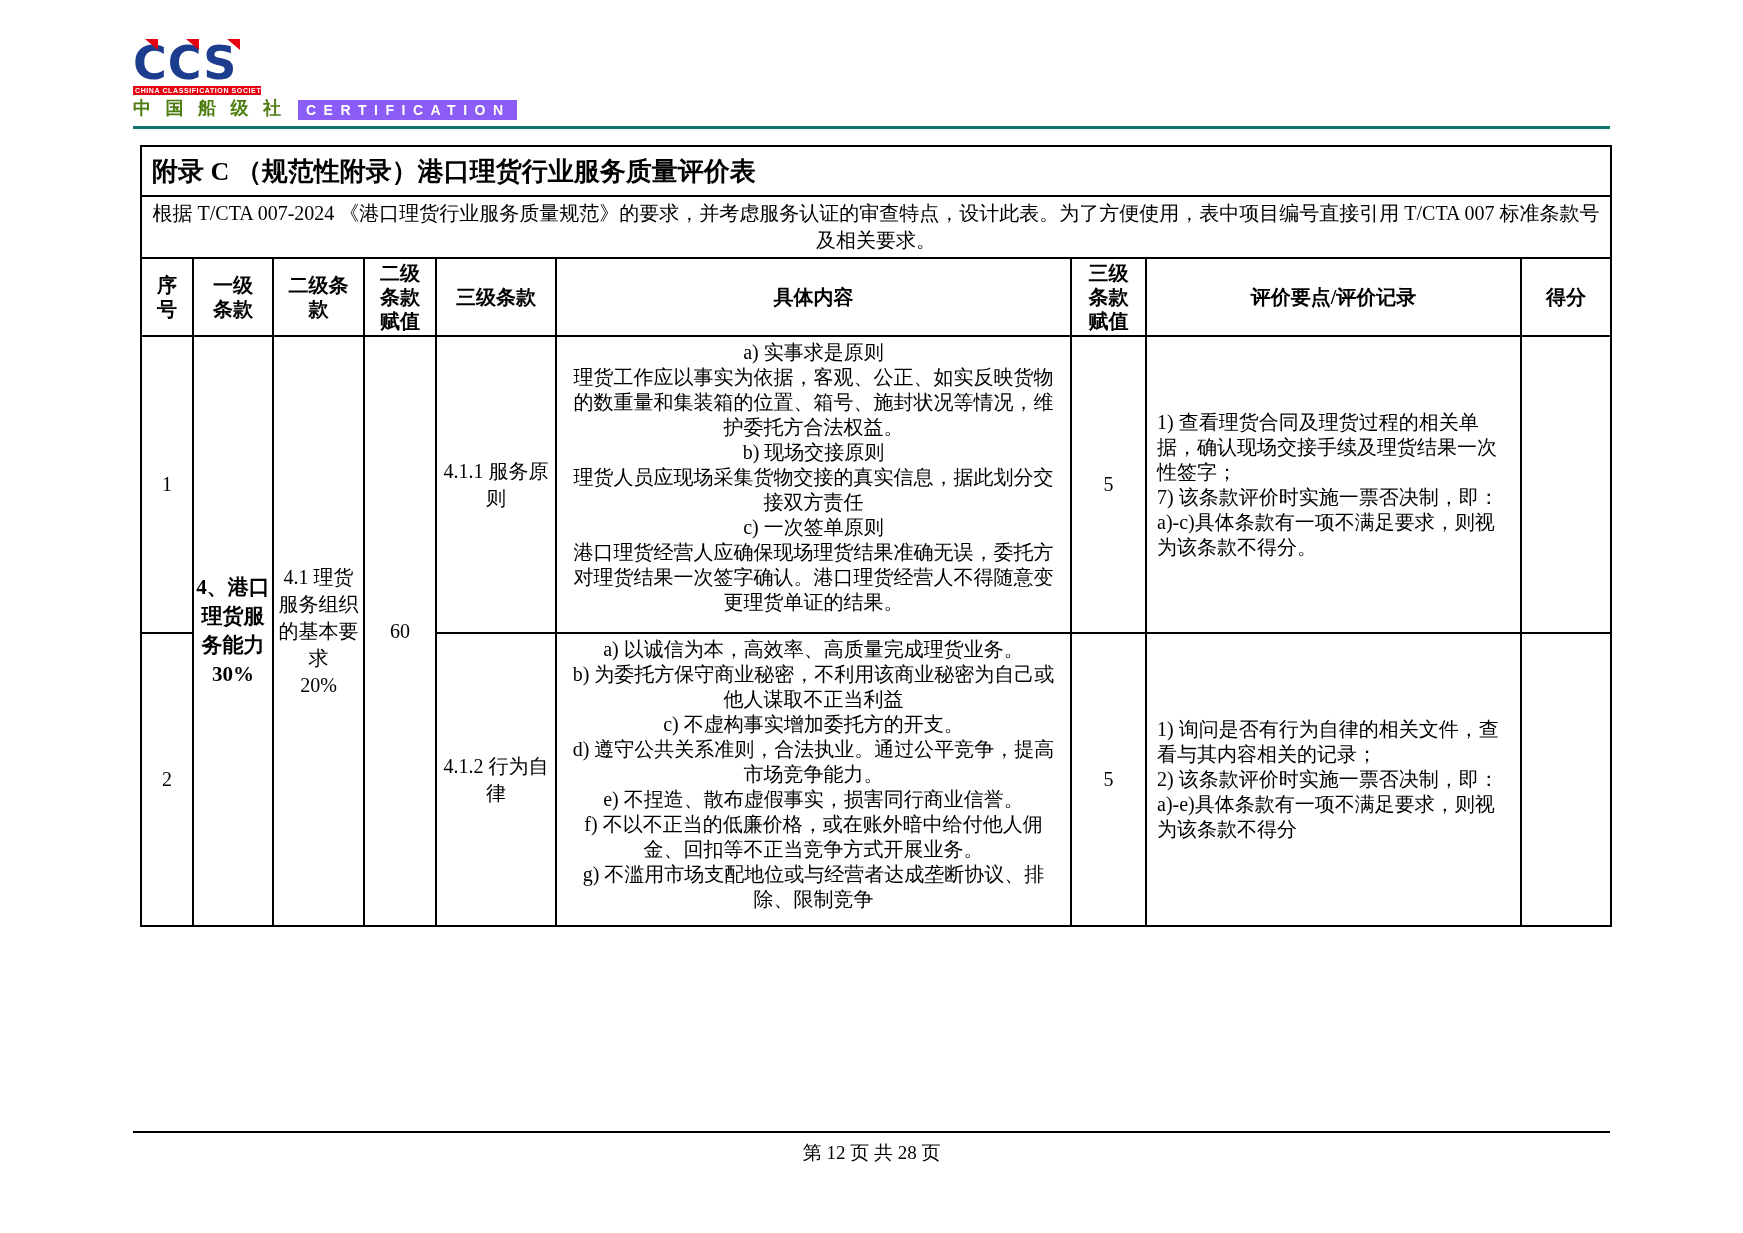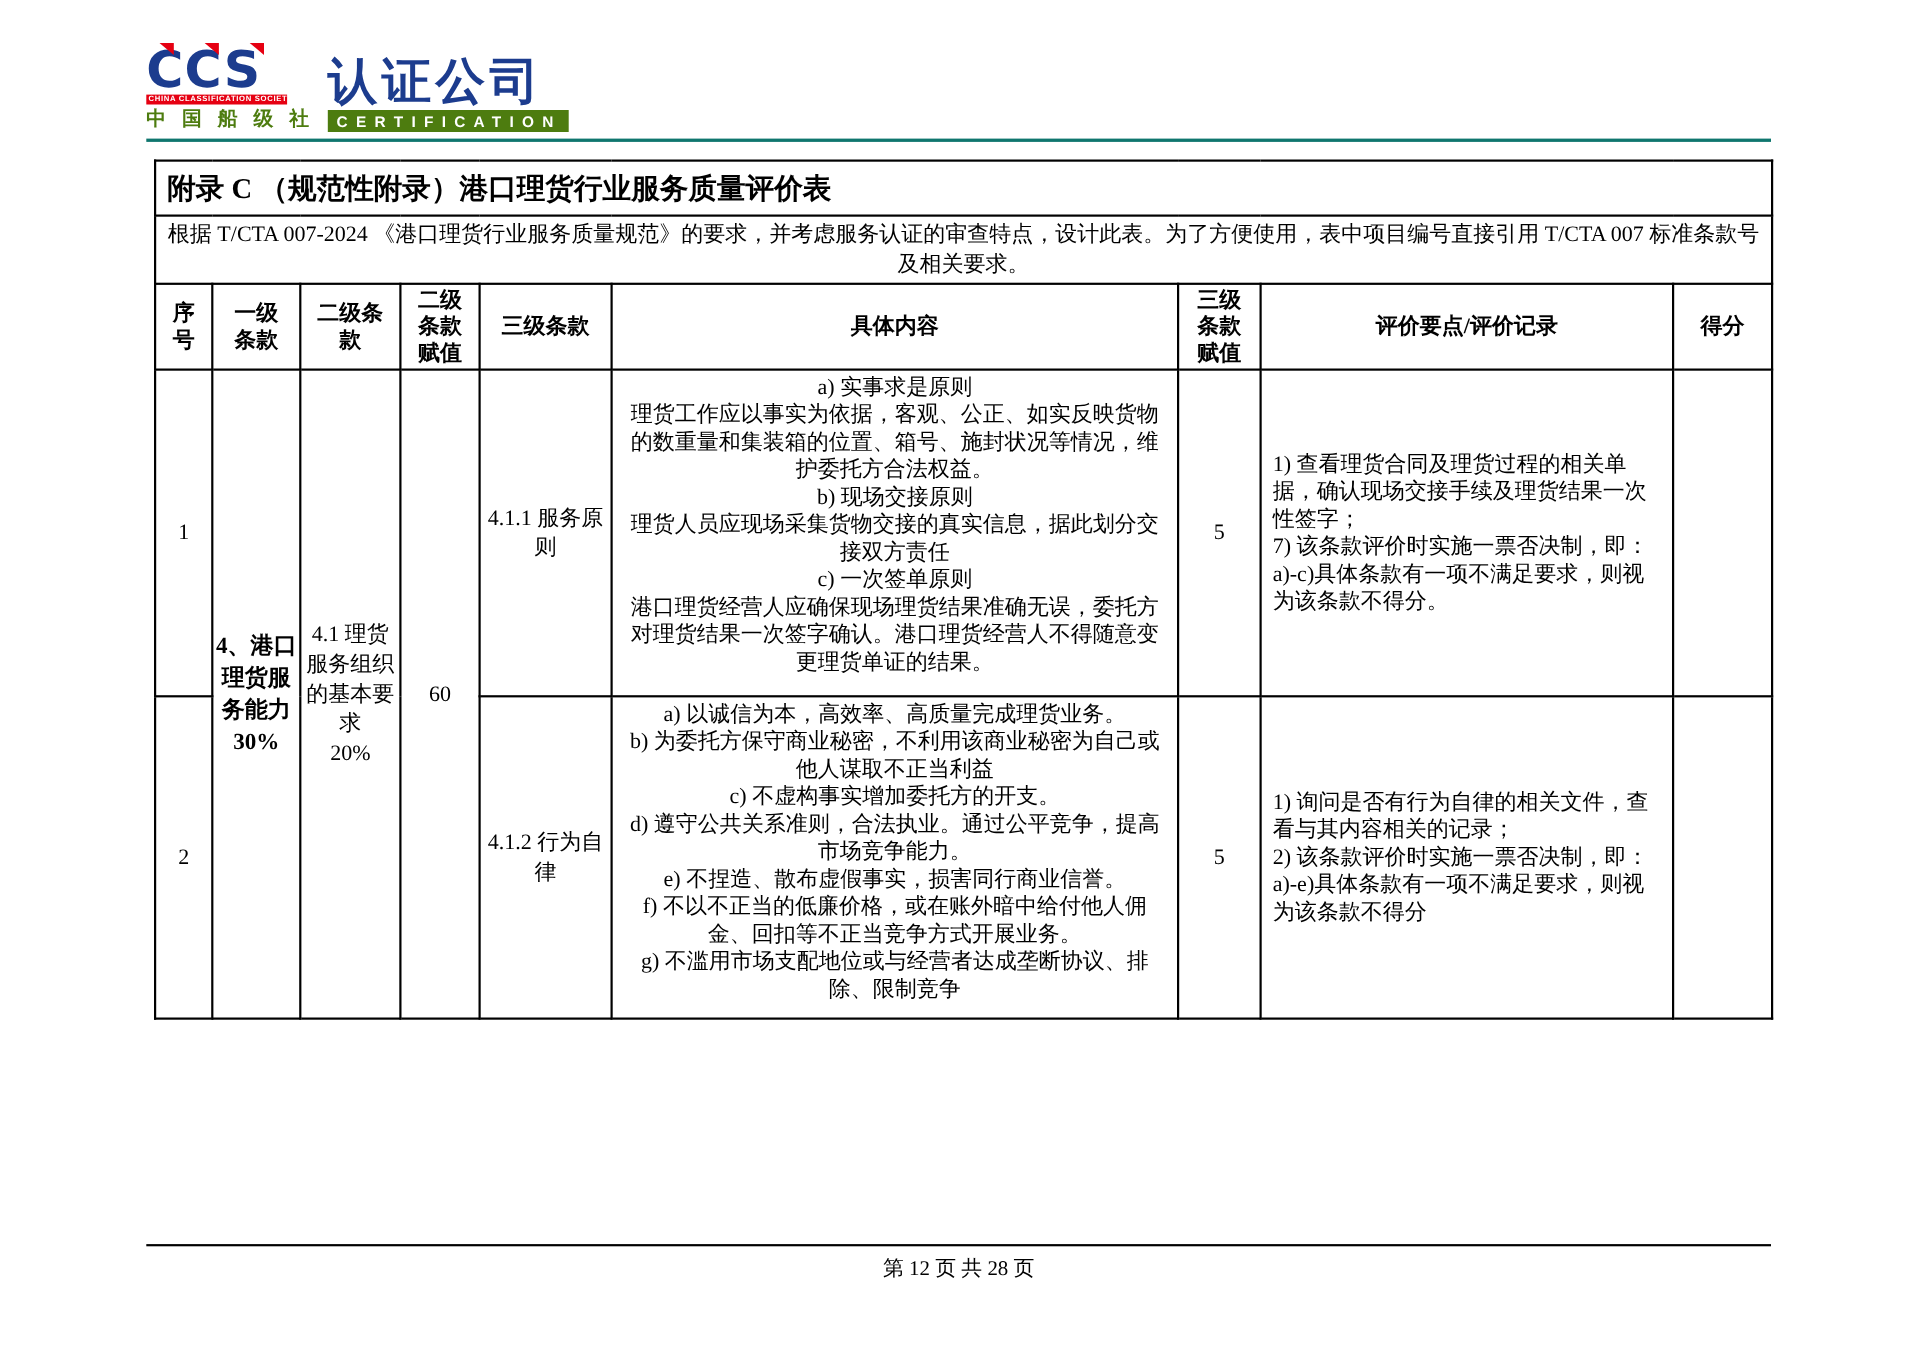--- a/index.html
+++ b/index.html
@@ -38,21 +38,21 @@
   .society-cn {
     color: #4d7c0f; font-weight: bold; font-size: 18px;
     letter-spacing: 5px; margin-top: 1px; white-space: nowrap;
   }
   .logo-right { display: flex; flex-direction: column; }
   .company-cn {
     color: #1c3c8e; font-weight: bold; font-size: 45px; line-height: 1.0;
     letter-spacing: 4px; white-space: nowrap;
   }
   .cert-bar {
-    background: #4d7c0f; color: #fff;
+    background: #8b5cf6; color: #fff;
     font-family: "Liberation Sans", sans-serif;
     font-size: 14px; font-weight: bold; letter-spacing: 7.5px;
     padding: 2px 6px 2px 8px; margin-top: 3px; white-space: nowrap;
   }
   .doc-info { font-size: 23px; white-space: nowrap; padding-bottom: 6px; }
   .doc-info .ver-label { margin-left: 42px; }
   .doc-info .ver-value { color: #e60000; }
 
   
   table.doc-table {
@@ -95,21 +95,20 @@
       <span class="ccs-accents">
         <span class="ccs-flag f1"></span>
         <span class="ccs-flag f2"></span>
         <span class="ccs-flag f3"></span>
       </span>
       <span class="ccs-text">CCS</span>
       <span class="society-bar">CHINA CLASSIFICATION SOCIETY</span>
       <span class="society-cn">中 国 船 级 社</span>
     </div>
     <div class="logo-right">
-      <span class="company-cn">认证公司</span>
       <span class="cert-bar">CERTIFICATION</span>
     </div>
   </div>
 </div>
 
 <table class="doc-table">
   <colgroup>
     <col style="width:52px">
       <col style="width:80px">
       <col style="width:91px">

